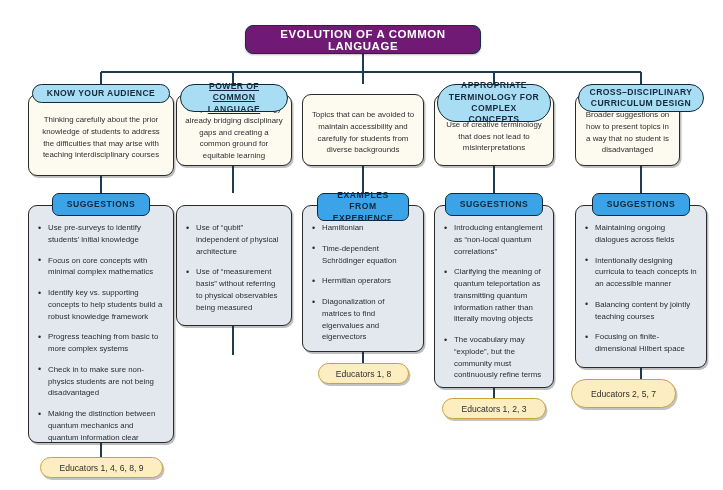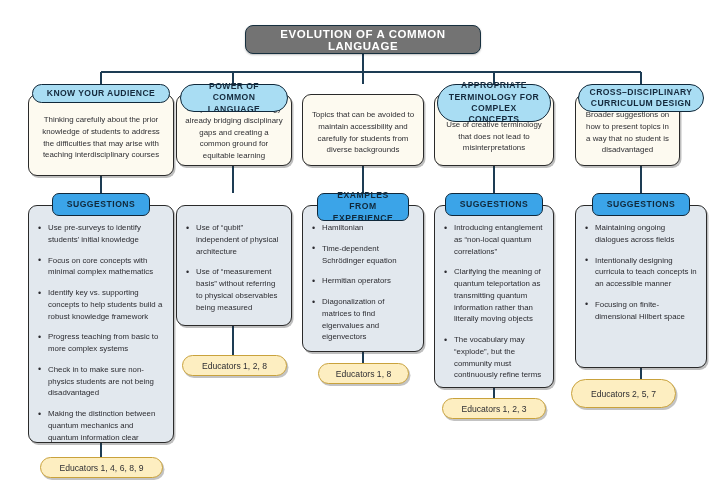--- a/index.html
+++ b/index.html
@@ -28,21 +28,21 @@
     z-index: 1;
   }
 
   
   .node {
     position: absolute;
     z-index: 2;
   }
 
   .root-box {
-    background: #737373;
+    background: #701a75;
     border: 1.5px solid #17303f;
     border-radius: 8px;
     color: #ffffff;
     font-size: 11.5px;
     font-weight: bold;
     letter-spacing: 0.55px;
     display: flex;
     align-items: center;
     justify-content: center;
     text-align: center;
@@ -198,30 +198,29 @@
       <li>Progress teaching from basic to more complex systems</li>
       <li>Check in to make sure non-physics students are not being disadvantaged</li>
       <li>Making the distinction between quantum mechanics and quantum information clear</li>
     </ul>
   </div>
   <div class="node sub-pill" style="left:52px; top:193px; width:98px; height:23px;">SUGGESTIONS</div>
 
   <div class="node cred-pill" style="left:40px; top:457px; width:123px; height:21px;">Educators 1, 4, 6, 8, 9</div>
 
   <div class="node desc-card" style="left:176px; top:94px; width:116px; height:72px;">Simple, unified terminology already bridging disciplinary gaps and creating a common ground for equitable learning</div>
-  <div class="node cat-pill" style="left:180px; top:84px; width:108px; height:28px;">POWER OF COMMON LANGUAGE</div>
+  <div class="node cat-pill" style="left:180px; top:84px; width:108px; height:28px;text-decoration:underline;">POWER OF COMMON LANGUAGE</div>
 
   <div class="node list-card" style="left:176px; top:205px; width:116px; height:121px;">
     <ul>
       <li>Use of “qubit” independent of physical architecture</li>
       <li>Use of “measurement basis” without referring to physical observables being measured</li>
     </ul>
   </div>
 
-  <div class="node cred-pill" style="left:182px; top:355px; width:105px; height:21px;">Educators 1, 2, 8</div>
 
   <div class="node desc-card" style="left:302px; top:94px; width:122px; height:72px;">Topics that can be avoided to maintain accessibility and carefully for students from diverse backgrounds</div>
 
   <div class="node list-card" style="left:302px; top:205px; width:122px; height:147px;">
     <ul>
       <li>Hamiltonian</li>
       <li>Time-dependent Schrödinger equation</li>
       <li>Hermitian operators</li>
       <li>Diagonalization of matrices to find eigenvalues and eigenvectors</li>
     </ul>
@@ -244,20 +243,21 @@
 
   <div class="node cred-pill" style="left:442px; top:398px; width:104px; height:21px;">Educators 1, 2, 3</div>
 
   <div class="node desc-card" style="left:575px; top:94px; width:105px; height:72px;text-align:center;">Broader suggestions on how to present topics in a way that no student is disadvantaged</div>
   <div class="node cat-pill" style="left:578px; top:84px; width:126px; height:28px;">CROSS–DISCIPLINARY CURRICULUM DESIGN</div>
 
   <div class="node list-card" style="left:575px; top:205px; width:132px; height:163px;">
     <ul>
       <li>Maintaining ongoing dialogues across fields</li>
       <li>Intentionally designing curricula to teach concepts in an accessible manner</li>
+      <li>Balancing content by jointly teaching courses</li>
       <li>Focusing on finite-dimensional Hilbert space</li>
     </ul>
   </div>
   <div class="node sub-pill" style="left:592px; top:193px; width:98px; height:23px;">SUGGESTIONS</div>
 
   <div class="node cred-pill" style="left:571px; top:379px; width:105px; height:29px;">Educators 2, 5, 7</div>
 
 </div>
 
 </body></html>

